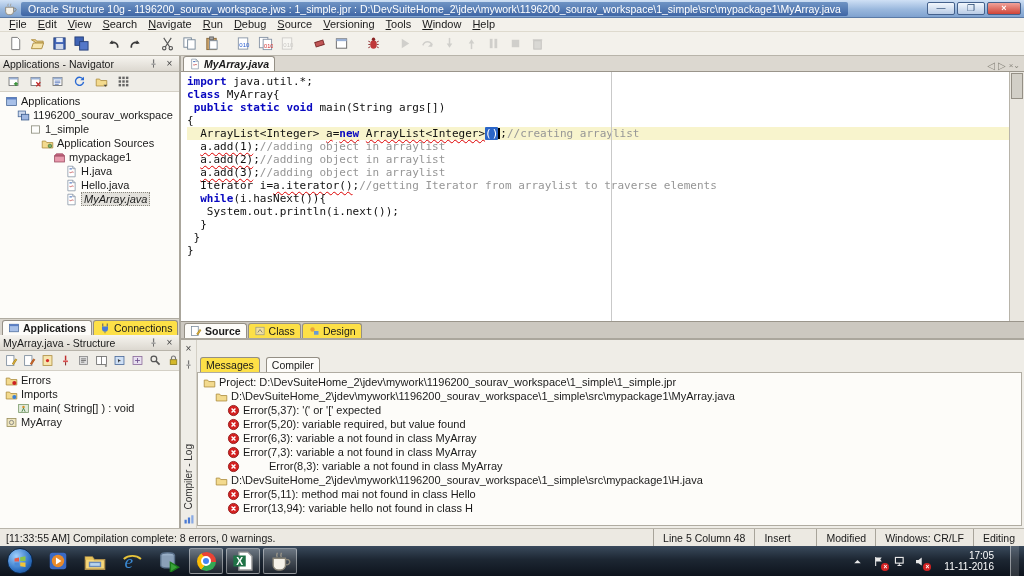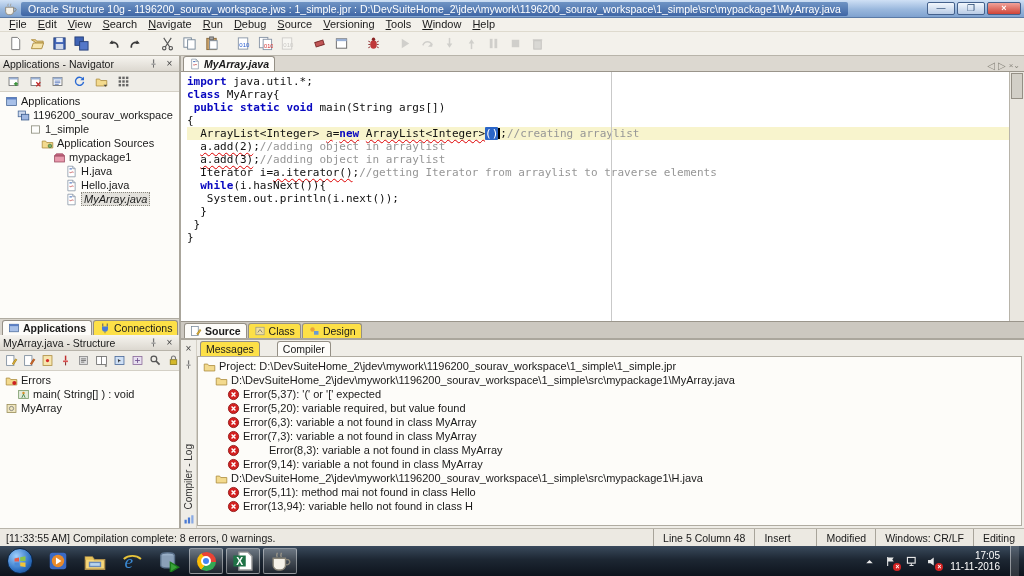--- a/index.html
+++ b/index.html
@@ -65,36 +65,36 @@
   .caret{display:inline-block;width:2px;height:11px;background:#000;vertical-align:-2px}
   .vscroll{width:15px;background:#eae7e0;border-left:1px solid #b8b4aa;position:relative;flex:0 0 auto}
   .vthumb{position:absolute;top:1px;left:1px;right:1px;height:26px;background:#d2cfc7;border:1px solid #948f85}
   .editor-bottom-tabs{height:17px;background:#ccc8c0;display:flex;align-items:flex-end;padding-left:3px;gap:1px;border-top:1px solid #9a958b;flex:0 0 auto}
 
   
   .log-panel{height:190px;display:flex;border-top:2px solid #aaa69c;background:#efede7;flex:0 0 auto}
   .log-side{width:16px;display:flex;flex-direction:column;align-items:center;padding:2px 0 3px;gap:3px;border-right:1px solid #d4d0c6}
   .log-vlabel{writing-mode:vertical-rl;transform:rotate(180deg);font-size:10px;color:#333;margin-top:auto;white-space:nowrap}
   .log-content{flex:1;display:flex;flex-direction:column;min-width:0}
-  .log-tabs{height:16px;display:flex;align-items:flex-end;padding-left:3px;gap:17px;flex:0 0 auto}
+  .log-tabs{height:32px;display:flex;align-items:flex-end;padding-left:3px;gap:6px;flex:0 0 auto}
   .log-tree{flex:1;background:#fdfcf9;border:1px solid #b0aca2;margin:0 2px 2px 0;overflow:hidden;padding:2px}
 
   
   .statusbar{height:18px;background:#ece9e2;border-top:1px solid #b8b4aa;display:flex;align-items:stretch;font-size:10.5px}
   .sb-msg{flex:1;display:flex;align-items:center;padding:0 6px;white-space:nowrap;overflow:hidden}
   .sb-cell{border-left:1px solid #a8a49a;padding:0 9px;display:flex;align-items:center;white-space:nowrap}
 
   
   .taskbar{height:30px;background:linear-gradient(#3a4a5c,#1d2733 45%,#0d131c);display:flex;align-items:center;padding:0 2px;gap:3px}
   .start-orb{width:26px;height:26px;border-radius:50%;background:radial-gradient(circle at 35% 30%,#9fd0ff,#2f72c4 60%,#123c74);border:1px solid #0a2342;display:flex;align-items:center;justify-content:center;margin:0 5px}
   .tb-app{width:34px;height:26px;display:flex;align-items:center;justify-content:center;border:1px solid transparent;border-radius:2px}
   .tb-app.active{background:linear-gradient(rgba(255,255,255,.28),rgba(255,255,255,.07));border:1px solid rgba(255,255,255,.4)}
   .chrome-ball{width:19px;height:19px;border-radius:50%;background:conic-gradient(from -30deg,#ea4335 0 120deg,#34a853 0 240deg,#fbbc05 0 360deg);position:relative}
   .chrome-ball::after{content:"";position:absolute;inset:4.5px;background:#4285f4;border:2px solid #fff;border-radius:50%}
-  .tray{margin-left:auto;display:flex;align-items:center;gap:6px;padding-right:3px}
+  .tray{margin-left:auto;display:flex;align-items:center;gap:12px;padding-right:3px}
   .tray-ic{position:relative;display:flex;align-items:center;justify-content:center;width:15px;height:15px}
   .badge{position:absolute;right:-3px;bottom:-2px;width:8px;height:8px;border-radius:50%;background:#d42222;color:#fff;font-size:6.5px;line-height:8px;text-align:center;font-weight:bold}
   .clock{font-size:10px;line-height:11.5px;text-align:right;color:#fff;padding:0 4px}
   .show-desktop{width:9px;height:30px;background:rgba(255,255,255,.14);border-left:1px solid rgba(255,255,255,.45)}
   .icon{line-height:0}
 </style>
 </head>
 <body>
 
 <div id="screen">
@@ -523,20 +523,29 @@
         <div class="tree" id="struct-tree">
             <div class="tree-row" style="padding-left: 3px;">
               <span class="icon">
                 <svg viewBox="0 0 16 16" width="13" height="13" aria-hidden="true">
                   <path d="M1.5 5h4.2l1.3 1.8h7.5v6.7H1.5z" fill="#f3da8e" stroke="#ad8c3f"></path>
                   <circle cx="11.5" cy="11" r="2.5" fill="#cc2222"></circle>
                 </svg>
               </span>
               <span class="lbl">Errors</span>
             </div>
+            <div class="tree-row" style="padding-left: 3px;">
+              <span class="icon">
+                <svg viewBox="0 0 16 16" width="13" height="13" aria-hidden="true">
+                  <path d="M1.5 5h4.2l1.3 1.8h7.5v6.7H1.5z" fill="#f3da8e" stroke="#ad8c3f"></path>
+                  <circle cx="11.5" cy="11" r="2.5" fill="#3a7fd4"></circle>
+                </svg>
+              </span>
+              <span class="lbl">Imports</span>
+            </div>
             <div class="tree-row" style="padding-left: 15px;">
               <span class="icon">
                 <svg viewBox="0 0 16 16" width="13" height="13" aria-hidden="true">
                   <rect x="2" y="3" width="12" height="10" fill="#e2ebdb" stroke="#7a9a6a"></rect>
                   <circle cx="8" cy="6" r="1.5" fill="#d88f2a"></circle>
                   <path d="M8 7.5L6 12M8 7.5l2 4.5" stroke="#3a7a3a"></path>
                 </svg>
               </span>
               <span class="lbl">main( String[] ) : void</span>
             </div>
@@ -573,20 +582,21 @@
         </div>
       </div>
       <div class="editor-body">
         <div class="code-area" id="code">
           <div class="margin-guide"></div>
         <div class="code-line"><span class="tk-k">import</span><span class="tk-p"> java.util.*;</span></div>
             <div class="code-line"><span class="tk-k">class</span><span class="tk-p"> MyArray{</span></div>
             <div class="code-line"><span class="tk-p"> </span><span class="tk-k">public</span><span class="tk-p"> </span><span class="tk-k">static</span><span class="tk-p"> </span><span class="tk-k">void</span><span class="tk-p"> main(String args[])</span></div>
             <div class="code-line"><span class="tk-p">{</span></div>
             <div class="code-line hl"><span class="tk-p">  ArrayList&lt;Integer&gt; </span><span class="tk-e">a</span><span class="tk-p">=</span><span class="tk-ke">new</span><span class="tk-p"> </span><span class="tk-e">ArrayList&lt;Integer&gt;</span><span class="tk-sel">()</span><span class="caret"></span><span class="tk-p">;</span><span class="tk-c">//creating arraylist</span></div>
+            <div class="code-line"><span class="tk-p">  </span><span class="tk-e">a.add(1)</span><span class="tk-p">;</span><span class="tk-c">//adding object in arraylist</span></div>
             <div class="code-line"><span class="tk-p">  </span><span class="tk-e">a.add(2)</span><span class="tk-p">;</span><span class="tk-c">//adding object in arraylist</span></div>
             <div class="code-line"><span class="tk-p">  </span><span class="tk-e">a.add(3)</span><span class="tk-p">;</span><span class="tk-c">//adding object in arraylist</span></div>
             <div class="code-line"><span class="tk-p">  Iterator i=</span><span class="tk-e">a.iterator()</span><span class="tk-p">;</span><span class="tk-c">//getting Iterator from arraylist to traverse elements</span></div>
             <div class="code-line"><span class="tk-p">  </span><span class="tk-k">while</span><span class="tk-p">(i.hasNext()){</span></div>
             <div class="code-line"><span class="tk-p">   System.out.println(i.next());</span></div>
             <div class="code-line"><span class="tk-p">  }</span></div>
             <div class="code-line"><span class="tk-p"> }</span></div>
             <div class="code-line"><span class="tk-p">}</span></div>
           </div>
         <div class="vscroll">
@@ -703,29 +713,20 @@
               </div>
               <div class="tree-row" style="padding-left: 27px; gap: 26px;">
                 <span class="icon">
                   <svg viewBox="0 0 16 16" width="13" height="13" aria-hidden="true">
                     <circle cx="8" cy="8" r="6.3" fill="#d42020" stroke="#8a1010"></circle>
                     <path d="M5.6 5.6l4.8 4.8M10.4 5.6l-4.8 4.8" stroke="#fff" stroke-width="1.7"></path>
                   </svg>
                 </span>
                 <span class="lbl">Error(8,3): variable a not found in class MyArray</span>
               </div>
-              <div class="tree-row" style="padding-left: 27px;">
-                <span class="icon">
-                  <svg viewBox="0 0 16 16" width="13" height="13" aria-hidden="true">
-                    <circle cx="8" cy="8" r="6.3" fill="#d42020" stroke="#8a1010"></circle>
-                    <path d="M5.6 5.6l4.8 4.8M10.4 5.6l-4.8 4.8" stroke="#fff" stroke-width="1.7"></path>
-                  </svg>
-                </span>
-                <span class="lbl">Error(9,14): variable a not found in class MyArray</span>
-              </div>
               <div class="tree-row" style="padding-left: 15px;">
                 <span class="icon">
                   <svg viewBox="0 0 16 16" width="13" height="13" aria-hidden="true">
                     <path d="M1.5 5h4.2l1.3 1.8h7.5v6.7H1.5z" fill="#f3da8e" stroke="#ad8c3f"></path>
                   </svg>
                 </span>
                 <span class="lbl">D:\DevSuiteHome_2\jdev\mywork\1196200_sourav_workspace\1_simple\src\mypackage1\H.java</span>
               </div>
               <div class="tree-row" style="padding-left: 27px;">
                 <span class="icon">

